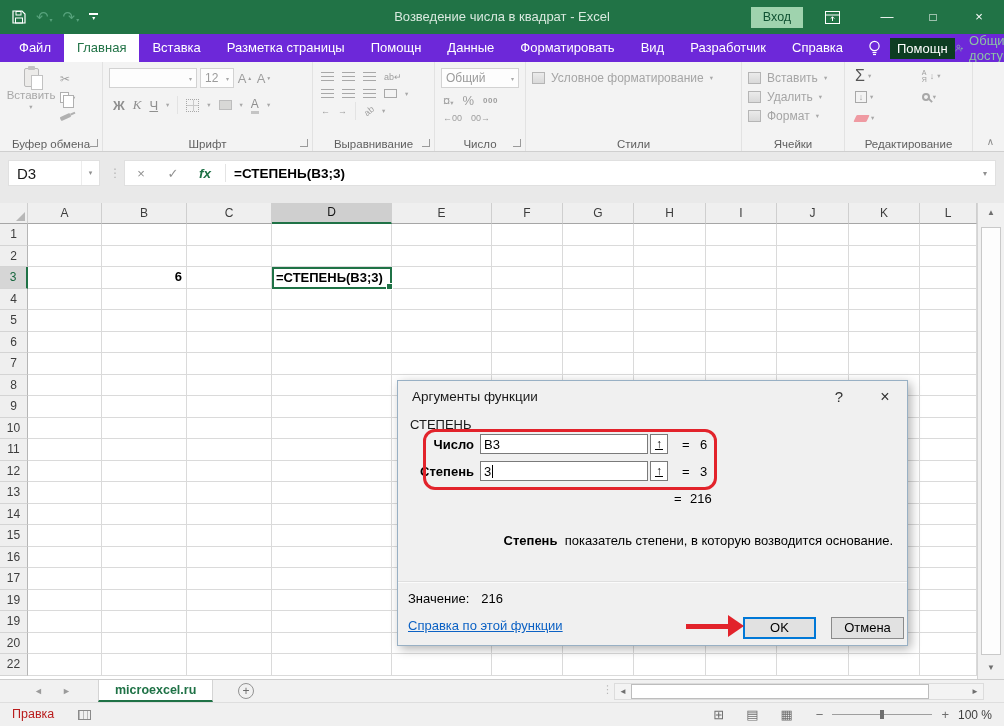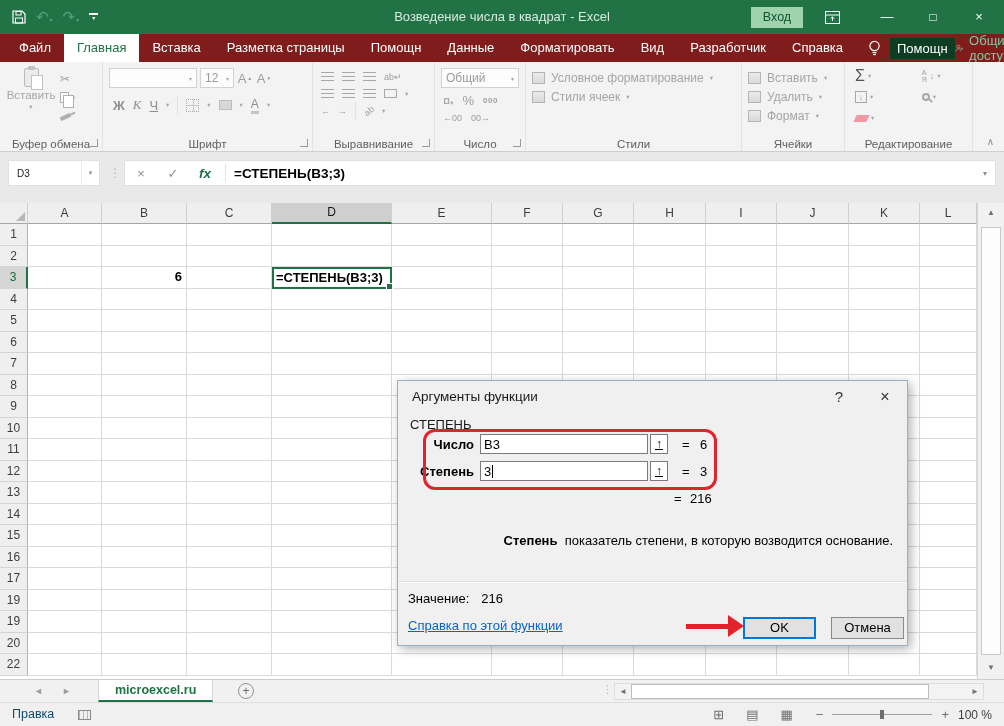--- a/index.html
+++ b/index.html
@@ -18,21 +18,21 @@
   .win-title{position:absolute;left:0;right:0;top:0;height:34px;line-height:34px;text-align:center;
              color:#d9e9df;font-size:13px;pointer-events:none;}
   .tb-right{position:absolute;right:0;top:0;height:34px;display:flex;align-items:center;z-index:2;}
   .login-btn{width:52px;height:21px;background:#9fd3ae;color:#0f5132;font-size:12.5px;text-align:center;line-height:21px;margin-right:22px;cursor:default;}
   .ropts{margin-right:24px;display:flex;}
   .wbtn{width:46px;text-align:center;color:#fff;font-size:13px;line-height:34px;}
   .wbtn.max{font-size:12px;}
   .wbtn.close{margin-right:2px;}
 
   
-  .tabstrip{position:absolute;left:0;top:34px;width:1004px;height:28px;background:#7f1d1d;display:flex;align-items:stretch;padding-left:6px;}
+  .tabstrip{position:absolute;left:0;top:34px;width:1004px;height:28px;background:#6d28d9;display:flex;align-items:stretch;padding-left:6px;}
   #tabstrip-items{display:flex;}
   .rtab{padding:0 13px;line-height:28px;font-size:13px;color:#fff;white-space:nowrap;cursor:default;}
   .rtab.active{background:#fff;color:#217346;}
   .bulb-wrap{align-self:center;margin-left:12px;display:flex;}
   .assistant{align-self:center;margin-left:9px;background:#0d3d22;color:#fff;height:21px;line-height:21px;padding:0 7px;font-size:13px;}
   .share{margin-left:auto;margin-right:14px;display:flex;align-items:center;gap:6px;color:#8cc2a5;font-size:13px;}
 
   
   .ribbon{position:absolute;left:0;top:62px;width:1004px;height:90px;background:#f3f3f3;border-bottom:1px solid #cfcfcf;display:flex;}
   .rg{position:relative;height:100%;border-right:1px solid #e2e2e2;flex:none;}
@@ -97,21 +97,21 @@
   .sortcol{display:flex;flex-direction:column;font-size:7px;line-height:7px;color:#9e9e9e;}
   .ic-fillbox{width:12px;height:12px;border:1px solid #a8a8a8;text-align:center;font-size:9px;line-height:10px;color:#9e9e9e;}
   .mag{width:8px;height:8px;border:2px solid #a8a8a8;border-radius:50%;position:relative;}
   .mag::after{content:"";position:absolute;width:6px;height:2px;background:#a8a8a8;right:-5px;bottom:-2px;transform:rotate(45deg);}
   .eraser{width:13px;height:7px;background:#ef9aa2;border-radius:1px;transform:skewX(-25deg);}
   .collapse-btn{position:absolute;right:10px;bottom:4px;color:#8a8a8a;font-size:10px;}
 
   
   .fbar{position:absolute;left:0;top:152px;width:1004px;height:51px;background:#e9e9e9;}
   .name-box{position:absolute;left:8px;top:8px;width:92px;height:26px;background:#fff;border:1px solid #e0e0e0;display:flex;align-items:center;}
-  .name-box .val{flex:1;padding-left:8px;font-size:10px;color:#1a1a1a;}
+  .name-box .val{flex:1;padding-left:8px;font-size:15px;color:#1a1a1a;}
   .name-box .nb-caret{width:18px;text-align:center;color:#8f8f8f;font-size:7px;border-left:1px solid #ececec;line-height:24px;}
   .fgrip{position:absolute;left:109px;top:14px;color:#b4b4b4;font-size:12px;}
   .fbox{position:absolute;left:124px;top:8px;right:8px;height:26px;background:#fff;border:1px solid #e0e0e0;display:flex;align-items:center;}
   .fbtn{width:32px;text-align:center;font-size:13px;color:#8f8f8f;}
   .fbtn.fx{color:#1f7246;font-style:italic;font-weight:bold;font-size:13.5px;}
   .fdivider{width:1px;height:18px;background:#e4e4e4;margin:0 8px 0 4px;}
   .formula-text{font-weight:600;font-size:13.5px;color:#000;flex:1;}
   .fexpand{color:#8f8f8f;font-size:8px;padding-right:8px;}
 
   
@@ -172,21 +172,21 @@
   .sheet-tab{position:absolute;left:98px;top:0;height:22px;padding:0 16px;background:#fff;border-left:1px solid #d4d4d4;border-right:1px solid #d4d4d4;border-bottom:2px solid #1f7246;color:#1f7246;font-weight:bold;font-size:12.5px;line-height:20px;}
   .add-sheet{position:absolute;left:238px;top:3px;width:16px;height:16px;border:1px solid #939393;border-radius:50%;color:#6b6b6b;font-size:12px;line-height:14px;text-align:center;}
   .sgrip{position:absolute;left:602px;top:3px;color:#b9b9b9;font-size:11px;}
   .hscroll{position:absolute;left:614px;top:3px;width:370px;height:17px;background:#f3f3f3;border:1px solid #dcdcdc;display:flex;align-items:stretch;}
   .hs-btn{width:16px;color:#6f6f6f;font-size:8px;line-height:15px;text-align:center;flex:none;}
   .hs-thumb{width:298px;background:#fff;border:1px solid #bdbdbd;flex:none;}
   .hs-track{flex:1;}
 
   
   .statusbar{position:absolute;left:0;top:702px;width:1004px;height:24px;background:#f0f0f0;border-top:1px solid #dedede;}
-  .st-mode{position:absolute;left:12px;line-height:23px;font-size:12.5px;color:#0c4a6e;}
+  .st-mode{position:absolute;left:12px;line-height:23px;font-size:12.5px;color:#b91c1c;}
   .st-macro{position:absolute;left:78px;top:7px;width:13px;height:10px;border:1px solid #8a8a8a;background:repeating-linear-gradient(to right,#b9b9b9 0 1px,transparent 1px 4px);}
   .st-right{position:absolute;right:12px;top:0;height:23px;display:flex;align-items:center;gap:9px;color:#6e6e6e;}
   .st-views{display:flex;gap:22px;font-size:13px;margin-right:14px;color:#6e6e6e;}
   .zoom-track{width:100px;height:9px;position:relative;}
   .zoom-track::before{content:"";position:absolute;left:0;right:0;top:4px;height:1px;background:#9e9e9e;}
   .zoom-thumb{position:absolute;left:48px;top:0;width:4px;height:9px;background:#6e6e6e;}
   .zoom-val{font-size:12px;color:#3d3d3d;}
   svg{display:block;}
 </style>
 </head>
@@ -368,25 +368,20 @@
       <span class="launcher"></span>
     </div>
 
     <div class="rg" style="width:216px">
       <div class="rgbody">
         <div class="list-btn">
             <span class="ic-sq"></span>
             <span>Условное форматирование</span>
             <span class="car">▾</span>
           </div>
-        <div class="list-btn">
-            <span class="ic-sq"></span>
-            <span>Стили ячеек</span>
-            <span class="car">▾</span>
-          </div>
       </div>
       <div class="rg-label">Стили</div>
     </div>
 
     <div class="rg" style="width:103px">
       <div class="rgbody">
         <div class="list-btn">
             <span class="ic-sq"></span>
             <span>Вставить</span>
             <span class="car">▾</span>

